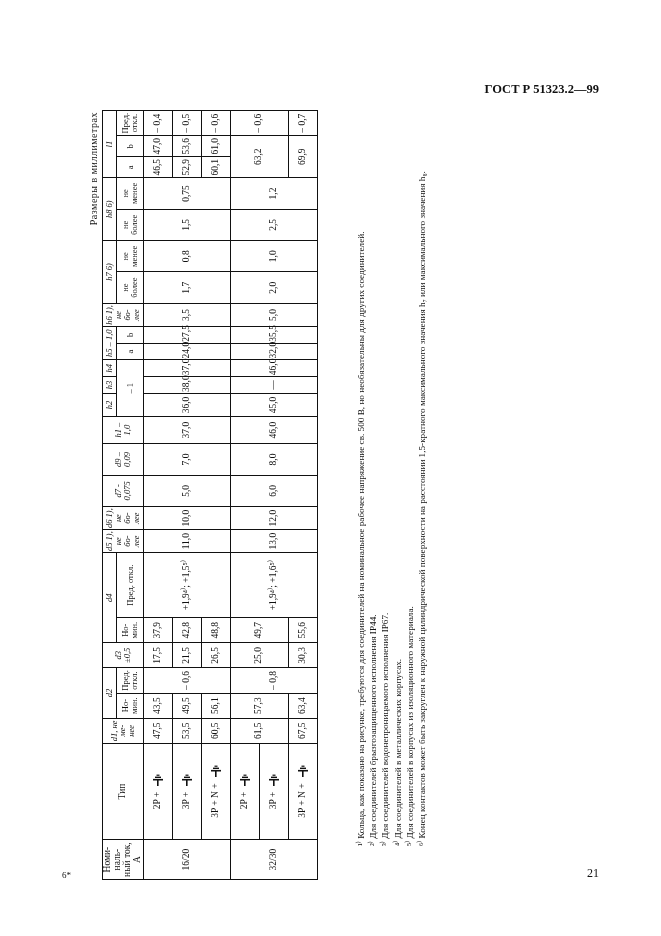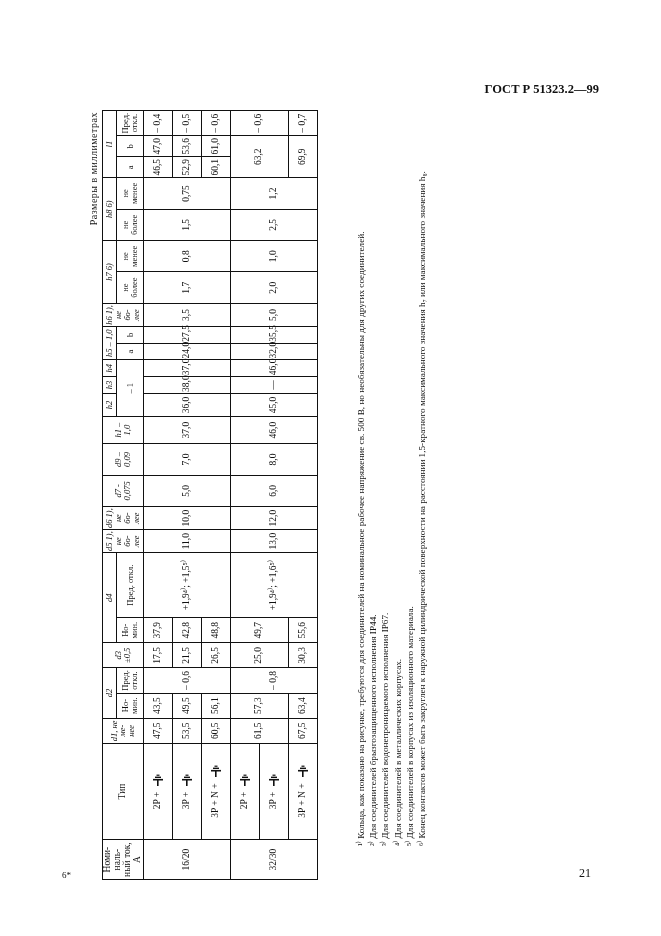--- a/index.html
+++ b/index.html
@@ -1,21 +1,21 @@
 <!DOCTYPE html>
 <html><head>
   <meta charset="utf-8">
   <style>
     html, body { margin: 0; padding: 0; background: #ffffff; }
     body { width: 661px; height: 936px; position: relative; overflow: hidden;
            font-family: "Liberation Serif", serif; color: #111; }
     .std-code { position: absolute; top: 82px; right: 62px; font-size: 12.5px; font-weight: bold;
                 font-family: "Liberation Serif", serif; }
     .page-mark { position: absolute; top: 870px; left: 62px; font-size: 9px; }
-    .page-num  { position: absolute; top: 866px; right: 70px; font-size: 12px; }
+    .page-num  { position: absolute; top: 866px; right: 62px; font-size: 12px; }
 
     
     .rot-wrap { position: absolute; left: 88px; top: 110px; width: 370px; height: 770px; }
     .rot { position: absolute; width: 770px; height: 370px; left: 0; top: 770px;
            transform-origin: 0 0; transform: rotate(-90deg); }
 
     .units { position: absolute; top: 0; right: 2px; font-size: 10px; letter-spacing: 0.5px; }
 
     table.spec { position: absolute; top: 14px; left: 0; width: 770px; border-collapse: collapse;
                  font-size: 9.5px; table-layout: fixed; }

